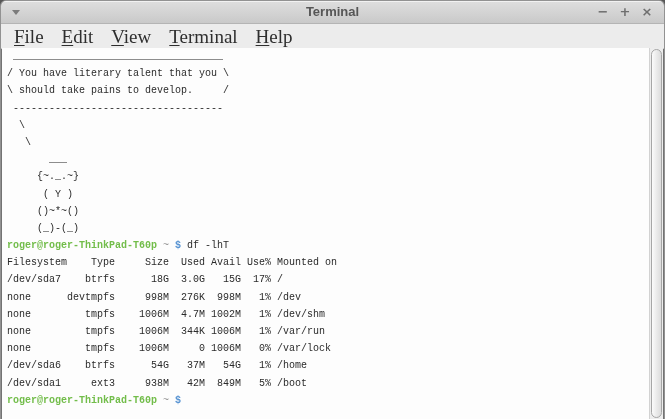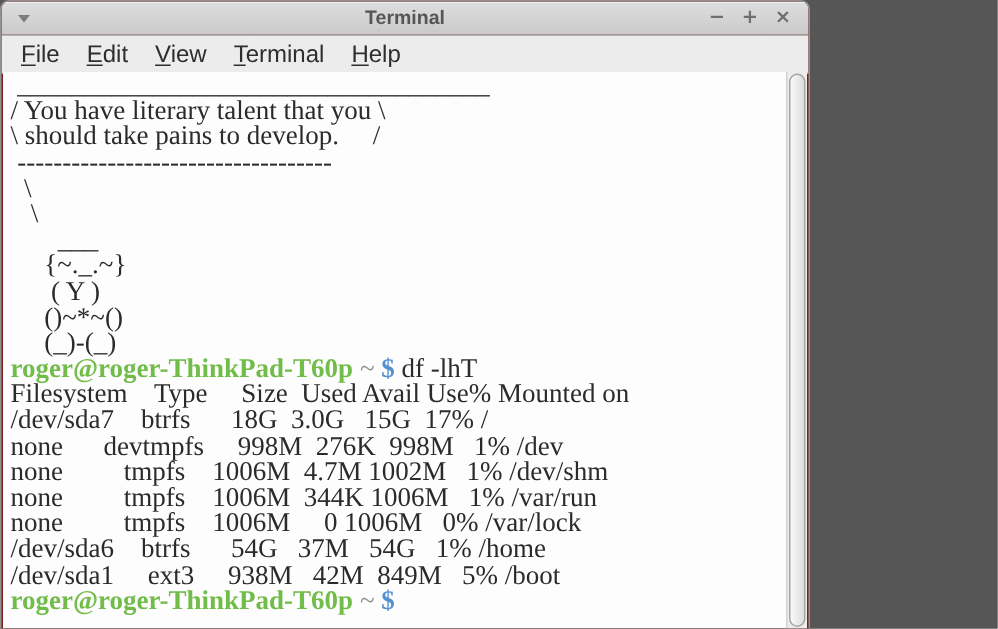--- a/index.html
+++ b/index.html
@@ -1,18 +1,18 @@
 <!DOCTYPE html>
 <html style="--green: #72bd4a; --blue: #5592d2; --gray: #8f8f8f;"><head>
 <meta charset="utf-8">
 <style>
   html,body{margin:0;padding:0;background:#565656;font-family:"Liberation Sans",sans-serif;}
   .window{
-    position:relative;width:540px;height:419px;box-sizing:border-box;
-    background:#7f1d1d;border:1px solid #929292;border-bottom:none;
+    position:relative;width:665px;height:419px;box-sizing:border-box;
+    background:#737373;border:1px solid #929292;border-bottom:none;
     border-radius:6px 6px 0 0;overflow:hidden;
   }
   
   .titlebar{
     position:relative;height:22px;
     background:linear-gradient(180deg,#dedede 0%,#d2d2d2 60%,#c9c9c9 100%);
     border-bottom:1px solid #b4b4b4;
     box-shadow:inset 0 1px 0 rgba(255,255,255,.6);
   }
   .win-menu-btn{
@@ -35,29 +35,29 @@
     width:22px;height:20px;line-height:20px;text-align:center;
     font-size:13px;color:#6f6f6f;font-weight:bold;cursor:default;
     font-family:"DejaVu Sans",sans-serif;
   }
   
   .menubar{
     height:24px;background:#ececec;border-bottom:1px solid #c8c8c8;
     display:flex;align-items:center;padding-left:4px;
   }
   .menu-item{
-    padding:0 9px;font-size:16px;color:#2e2e2e;line-height:23px;cursor:default;
+    padding:0 9px;font-size:19px;color:#2e2e2e;line-height:23px;cursor:default;font-family:Liberation Serif, serif;
   }
   .menu-item .mn{text-decoration:underline;text-underline-offset:2px;}
   
   .content{position:absolute;top:47px;left:1px;right:1px;bottom:0;background:#fdfdfd;}
   .term{
     position:absolute;top:0;left:0;right:14px;bottom:0;margin:0;overflow:hidden;
-    font-family:Liberation Serif, serif;
-    font-size:18px;line-height:17.2px;color:#2b2b2b;
+    font-family:Liberation Mono, monospace;
+    font-size:10px;line-height:17.2px;color:#2b2b2b;
     padding:0 0 0 5px;white-space:pre;
   }
   .tl{height:17.2px;}
   .p-user{color:var(--green);font-weight:bold;}
   .p-path{color:var(--gray);}
   .p-sym{color:var(--blue);font-weight:bold;}
   
   .scrollbar{
     position:absolute;top:0;right:0;bottom:0;width:14px;
     background:#ededed;border-left:1px solid #d2d2d2;box-sizing:border-box;

